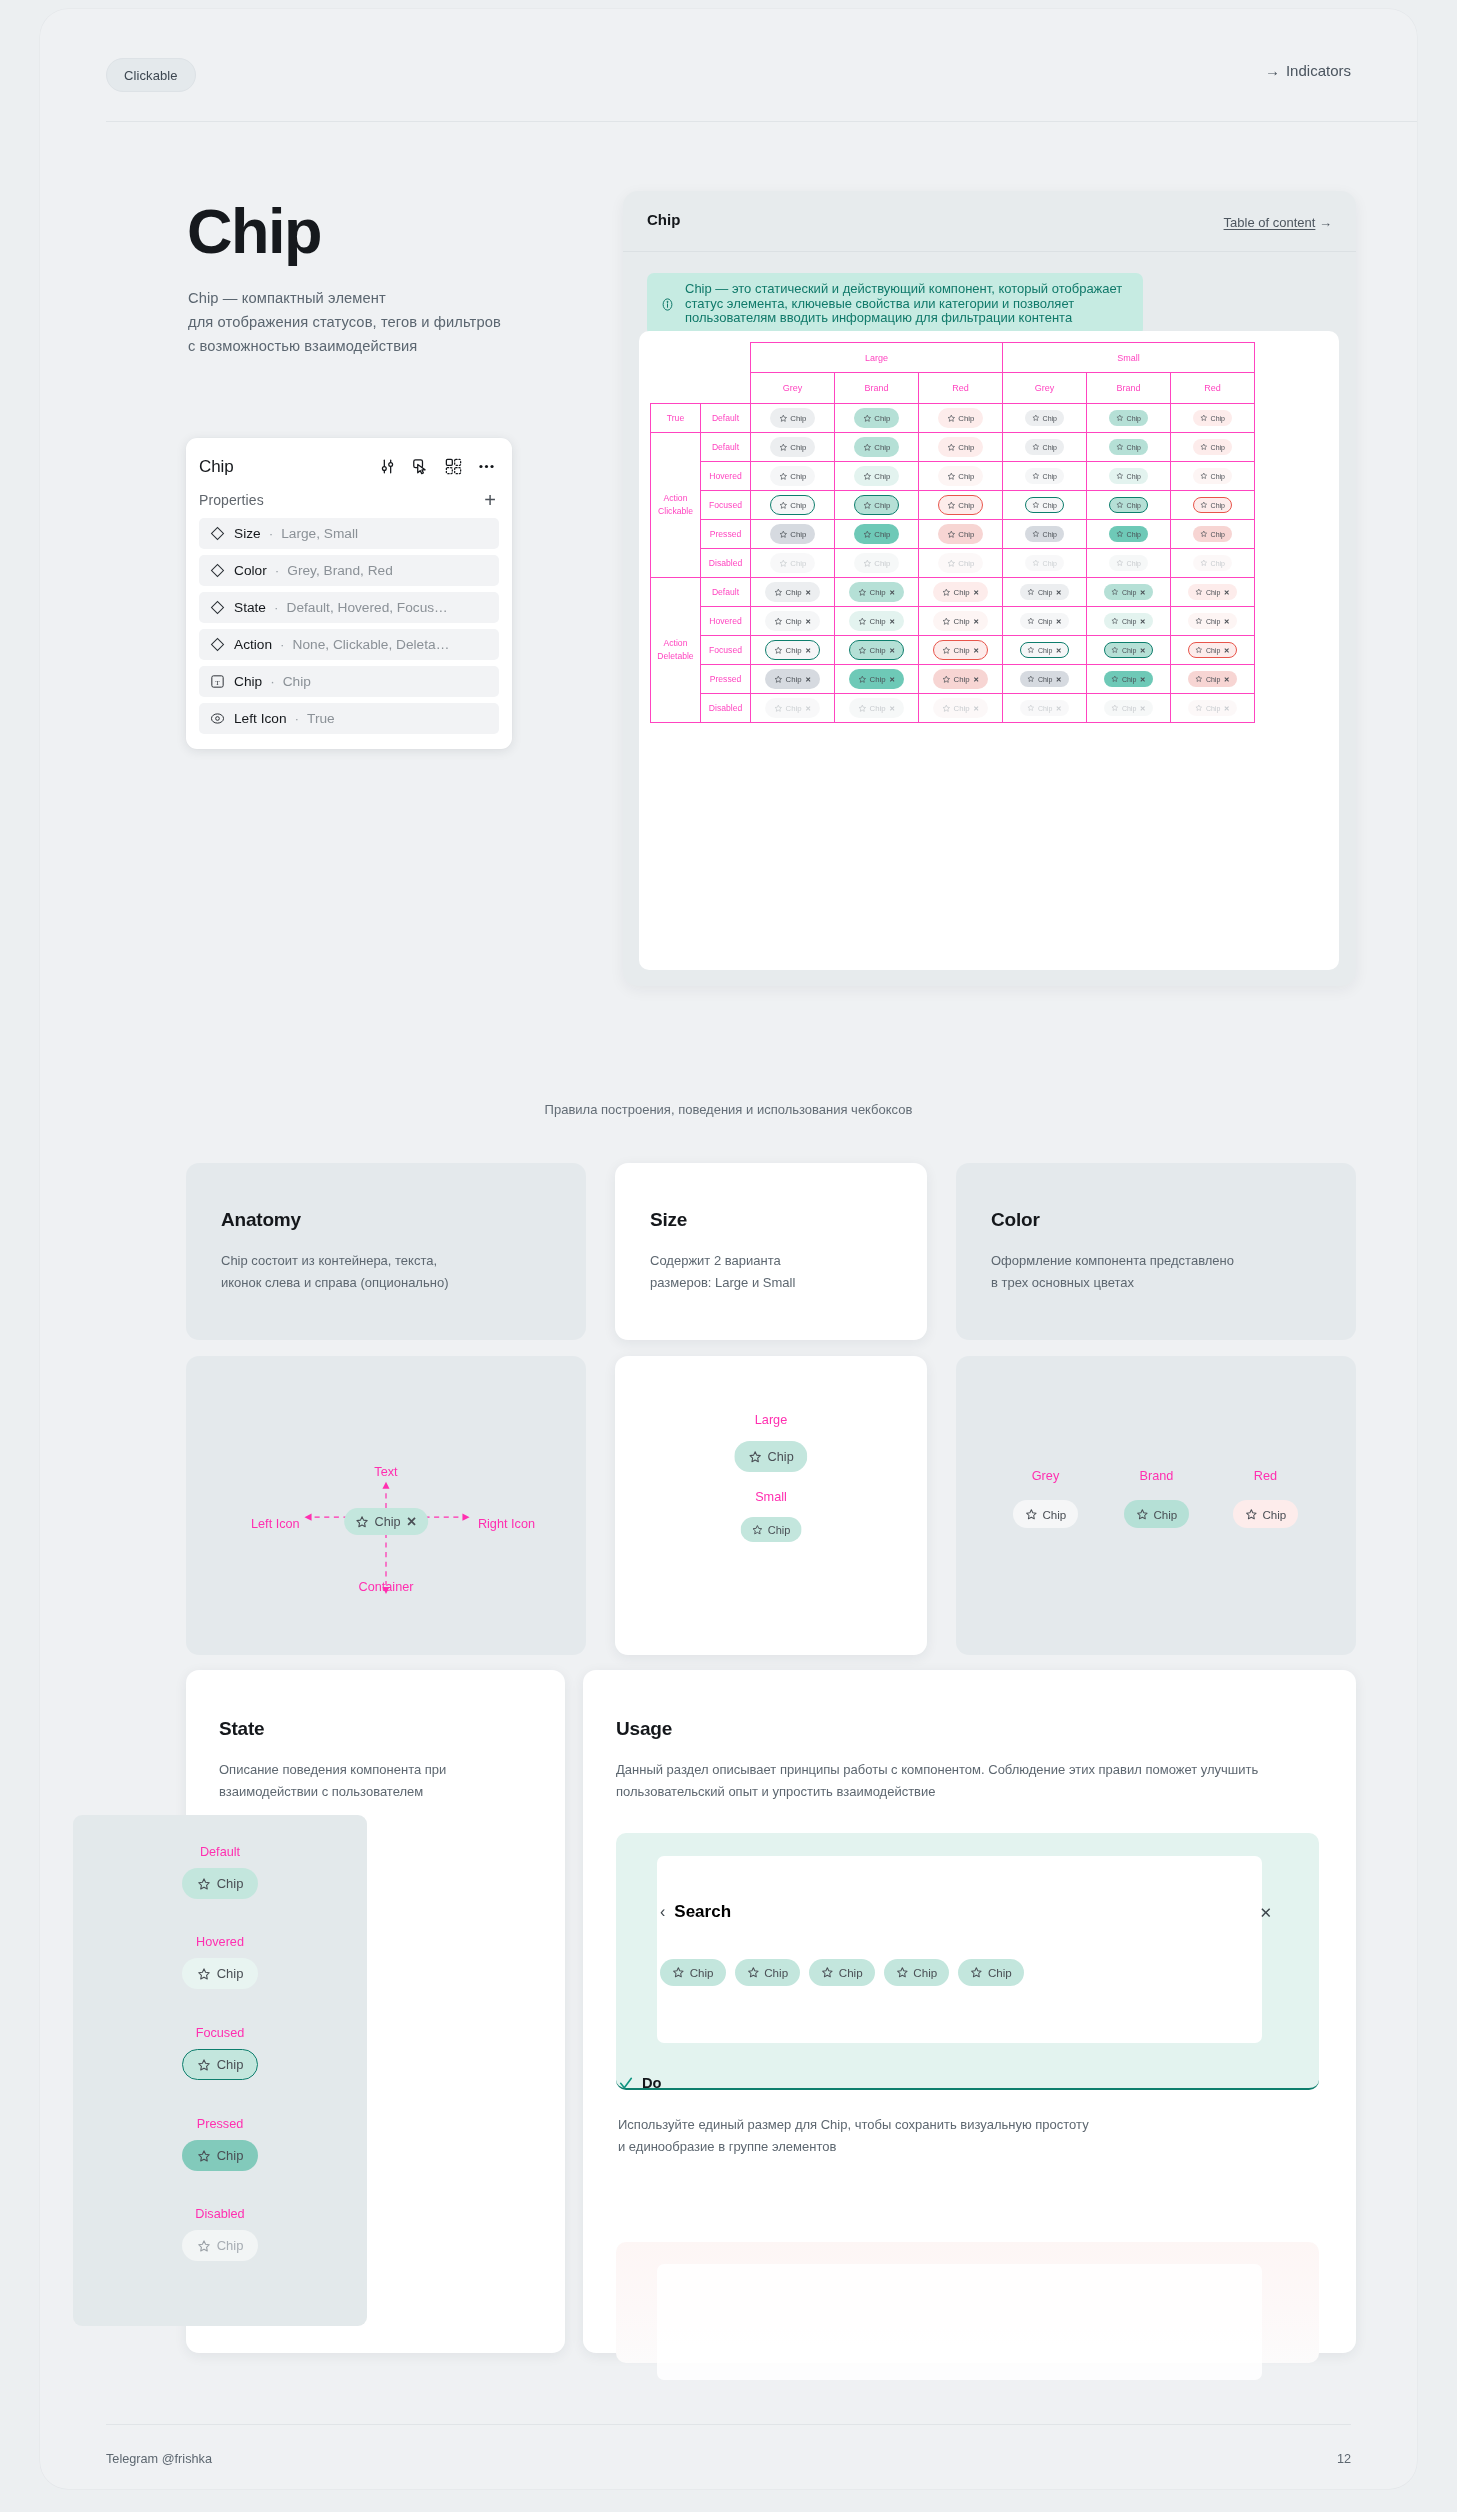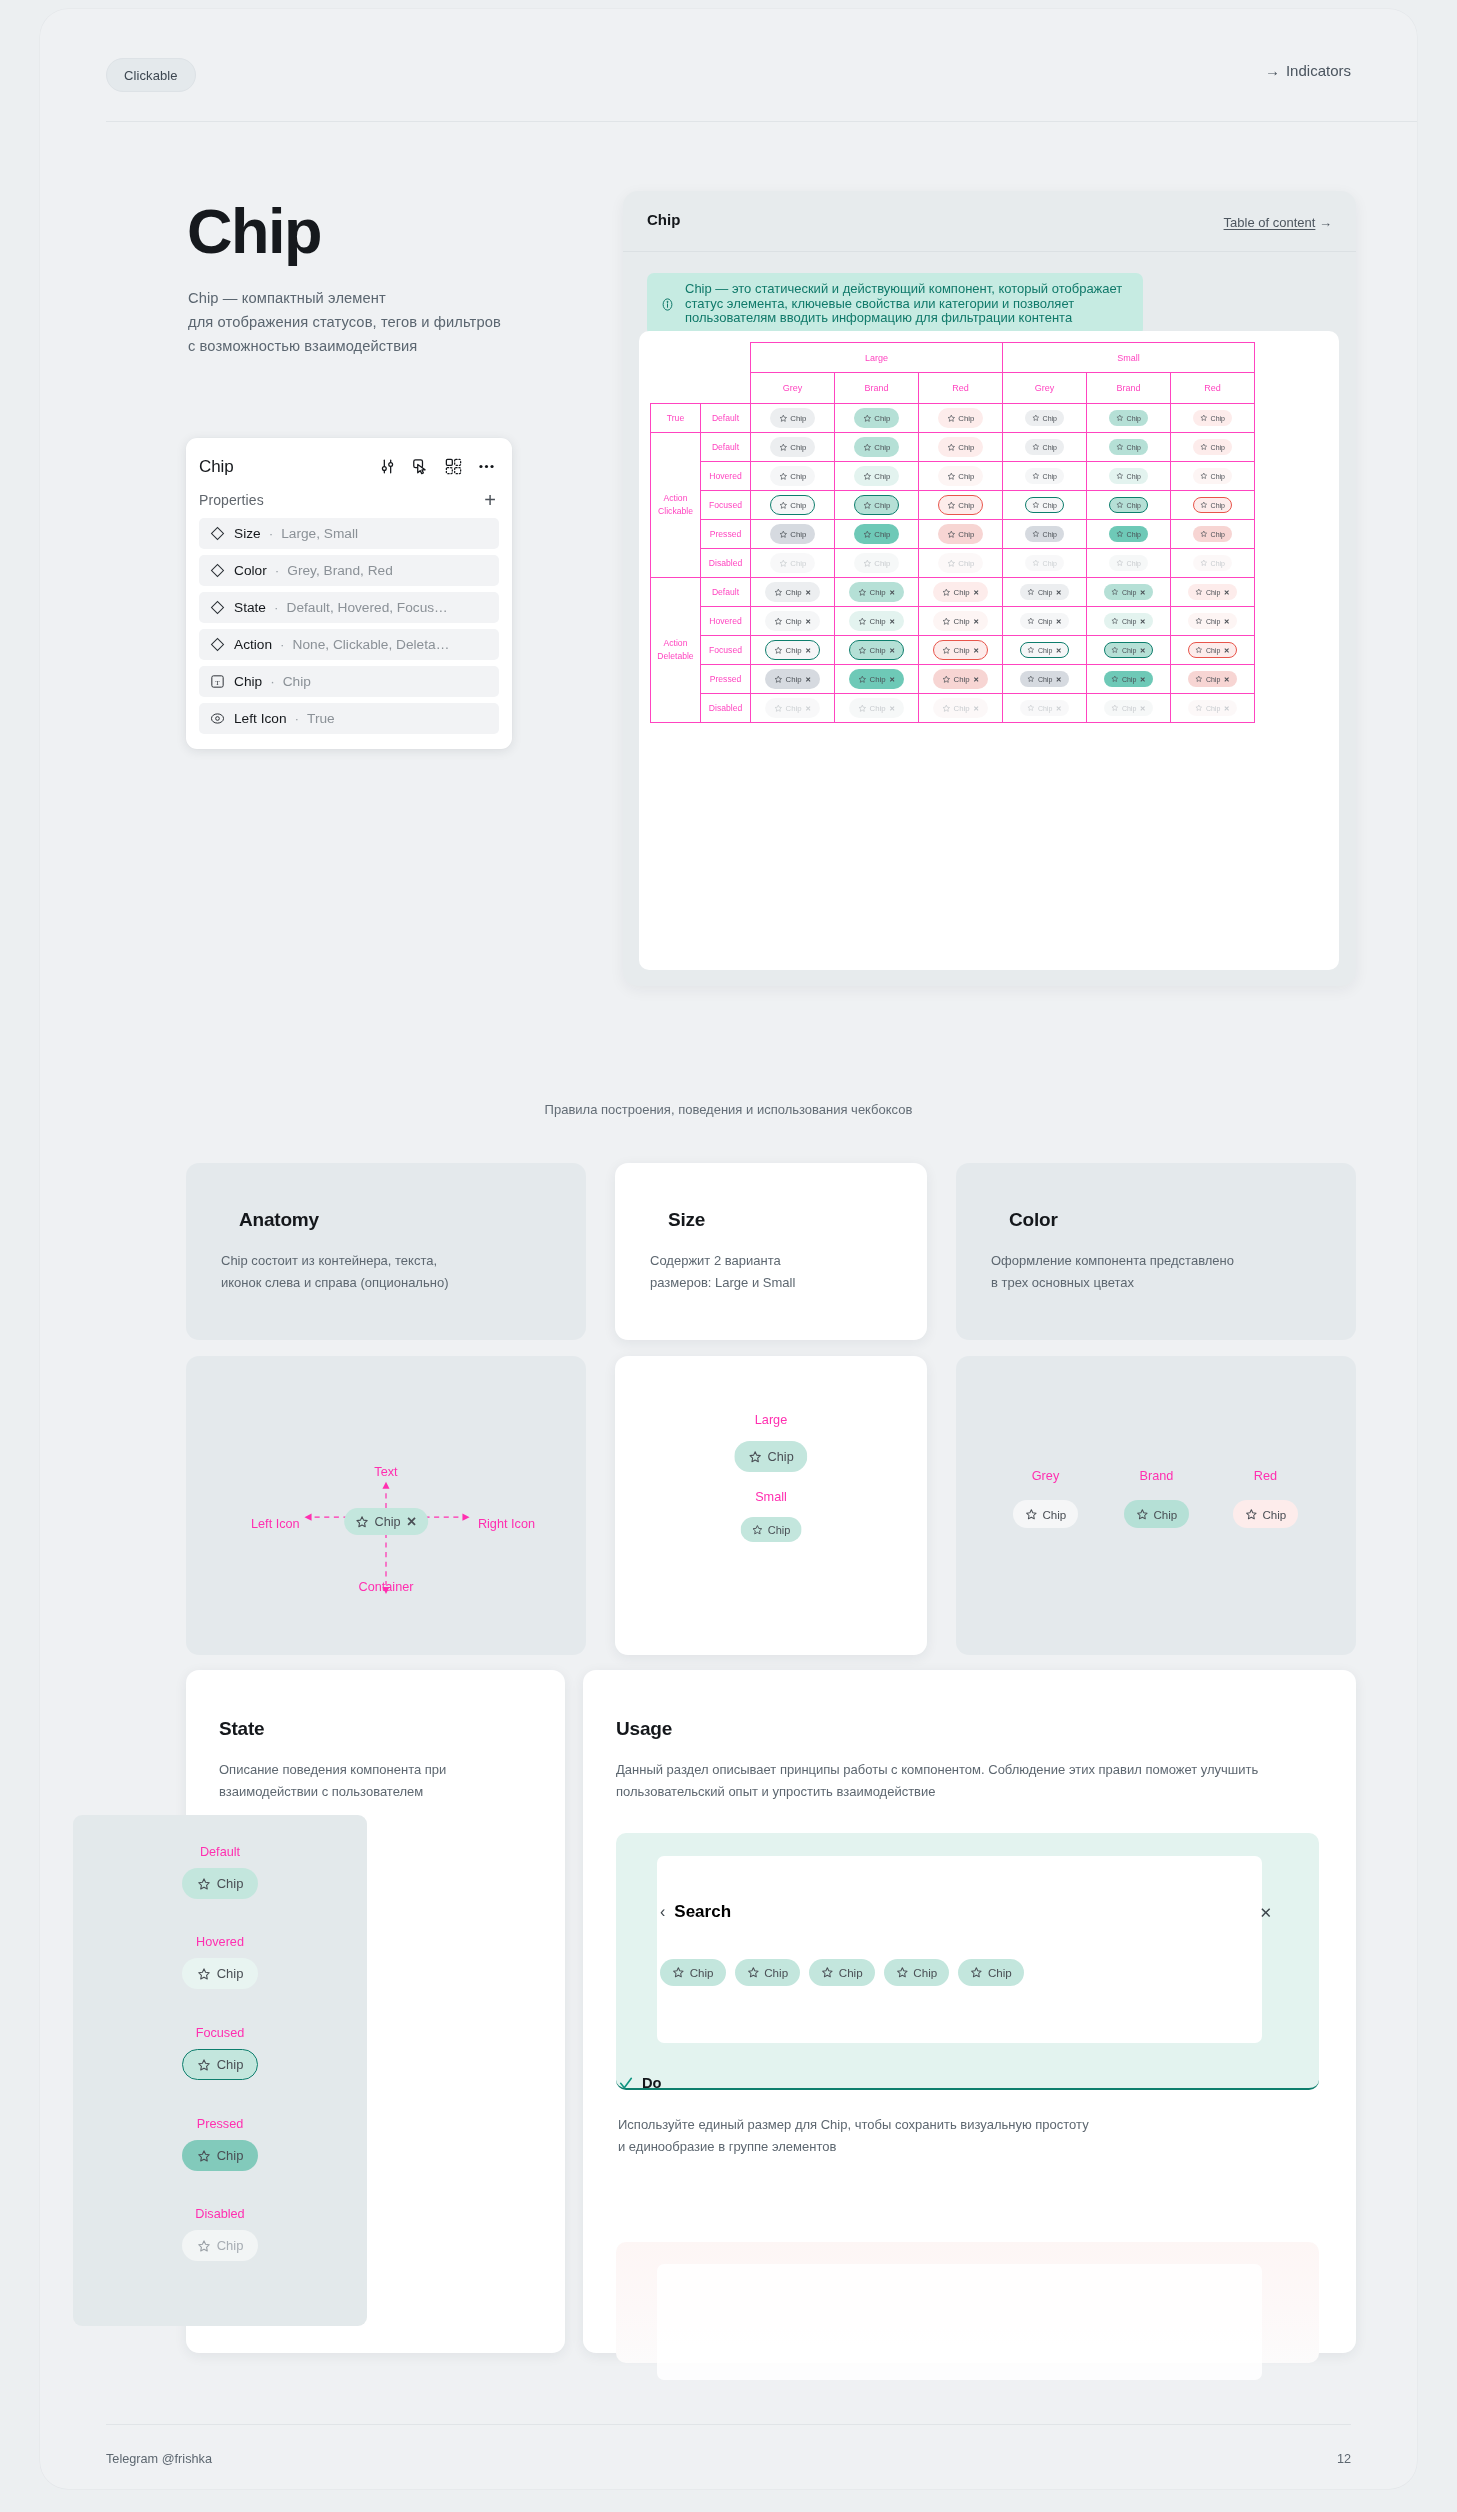--- a/index.html
+++ b/index.html
@@ -179,21 +179,21 @@
   
   .card { position: absolute; border-radius: 13px; }
   .card.grey { background: #e4e9ec; }
   .card.white { background: #ffffff; box-shadow: 0 3px 13px rgba(30,40,55,.07); }
   .card-h { font-size: 19px; font-weight: 700; color: #14171b; letter-spacing: -0.2px; }
   .card-p { font-size: 13px; line-height: 22px; color: #5d6770; }
 
   .r1c1 { left: 146px;  top: 1154px; width: 400px; height: 177px; }
   .r1c2 { left: 575px; top: 1154px; width: 312px; height: 177px; }
   .r1c3 { left: 916px; top: 1154px; width: 400px; height: 177px; }
-  .r1 .card-h { position: absolute; left: 35px; top: 46px; margin-left: 18px; }
+  .r1 .card-h { position: absolute; left: 35px; top: 46px; }
   .r1 .card-p { position: absolute; left: 35px; top: 87px; }
 
   .r2c1 { left: 146px;  top: 1347px; width: 400px; height: 299px; }
   .r2c2 { left: 575px; top: 1347px; width: 312px; height: 299px; }
   .r2c3 { left: 916px; top: 1347px; width: 400px; height: 299px; }
 
   
   .anat { position: absolute; left: 0; top: 0; width: 100%; height: 100%; }
   .anat .lbl { position: absolute; color: #ff2fb0; font-size: 12.7px; white-space: nowrap; }
   .anat .lbl-text  { left: 50%; transform: translateX(-50%); top: 109px; }

